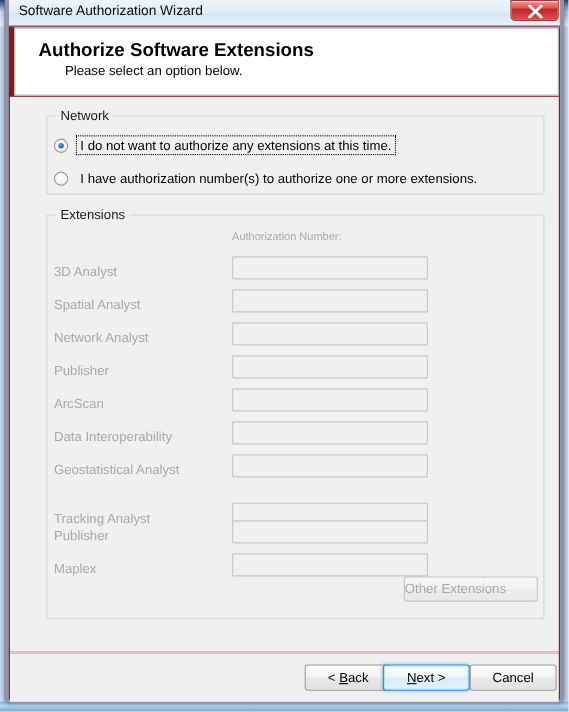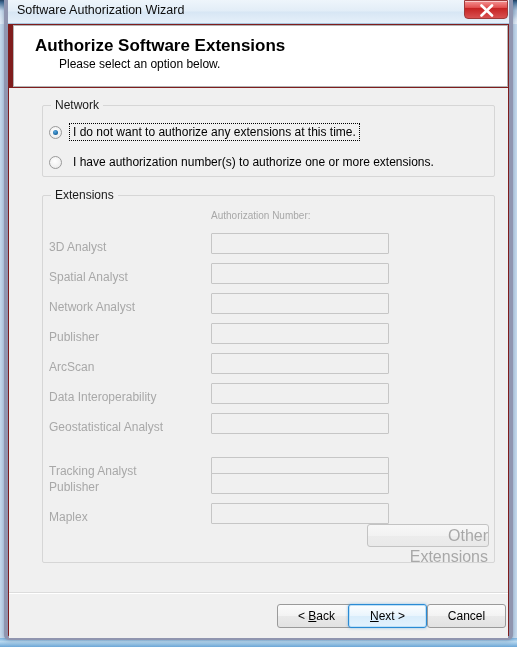--- a/index.html
+++ b/index.html
@@ -218,23 +218,23 @@
     position: absolute;
     left: 324px;
     top: 328px;
     width: 122px;
     height: 23px;
     box-sizing: border-box;
     border: 1px solid #c3c3c3;
     border-radius: 3px;
     background: linear-gradient(180deg,#f7f7f7 0%, #f2f2f2 50%, #ececec 51%, #e9e9e9 100%);
     color: #a8a8a8;
-    font-size: 16px;
+    font-size: 12px;
     line-height: 21px;
-    text-align: right;
+    text-align: left;
   }
 
   
   #footer-sep {
     position: absolute;
     left: 1px;
     top: 592px;
     width: 499px;
     height: 0;
     border-top: 1px solid #dcdcdc;

